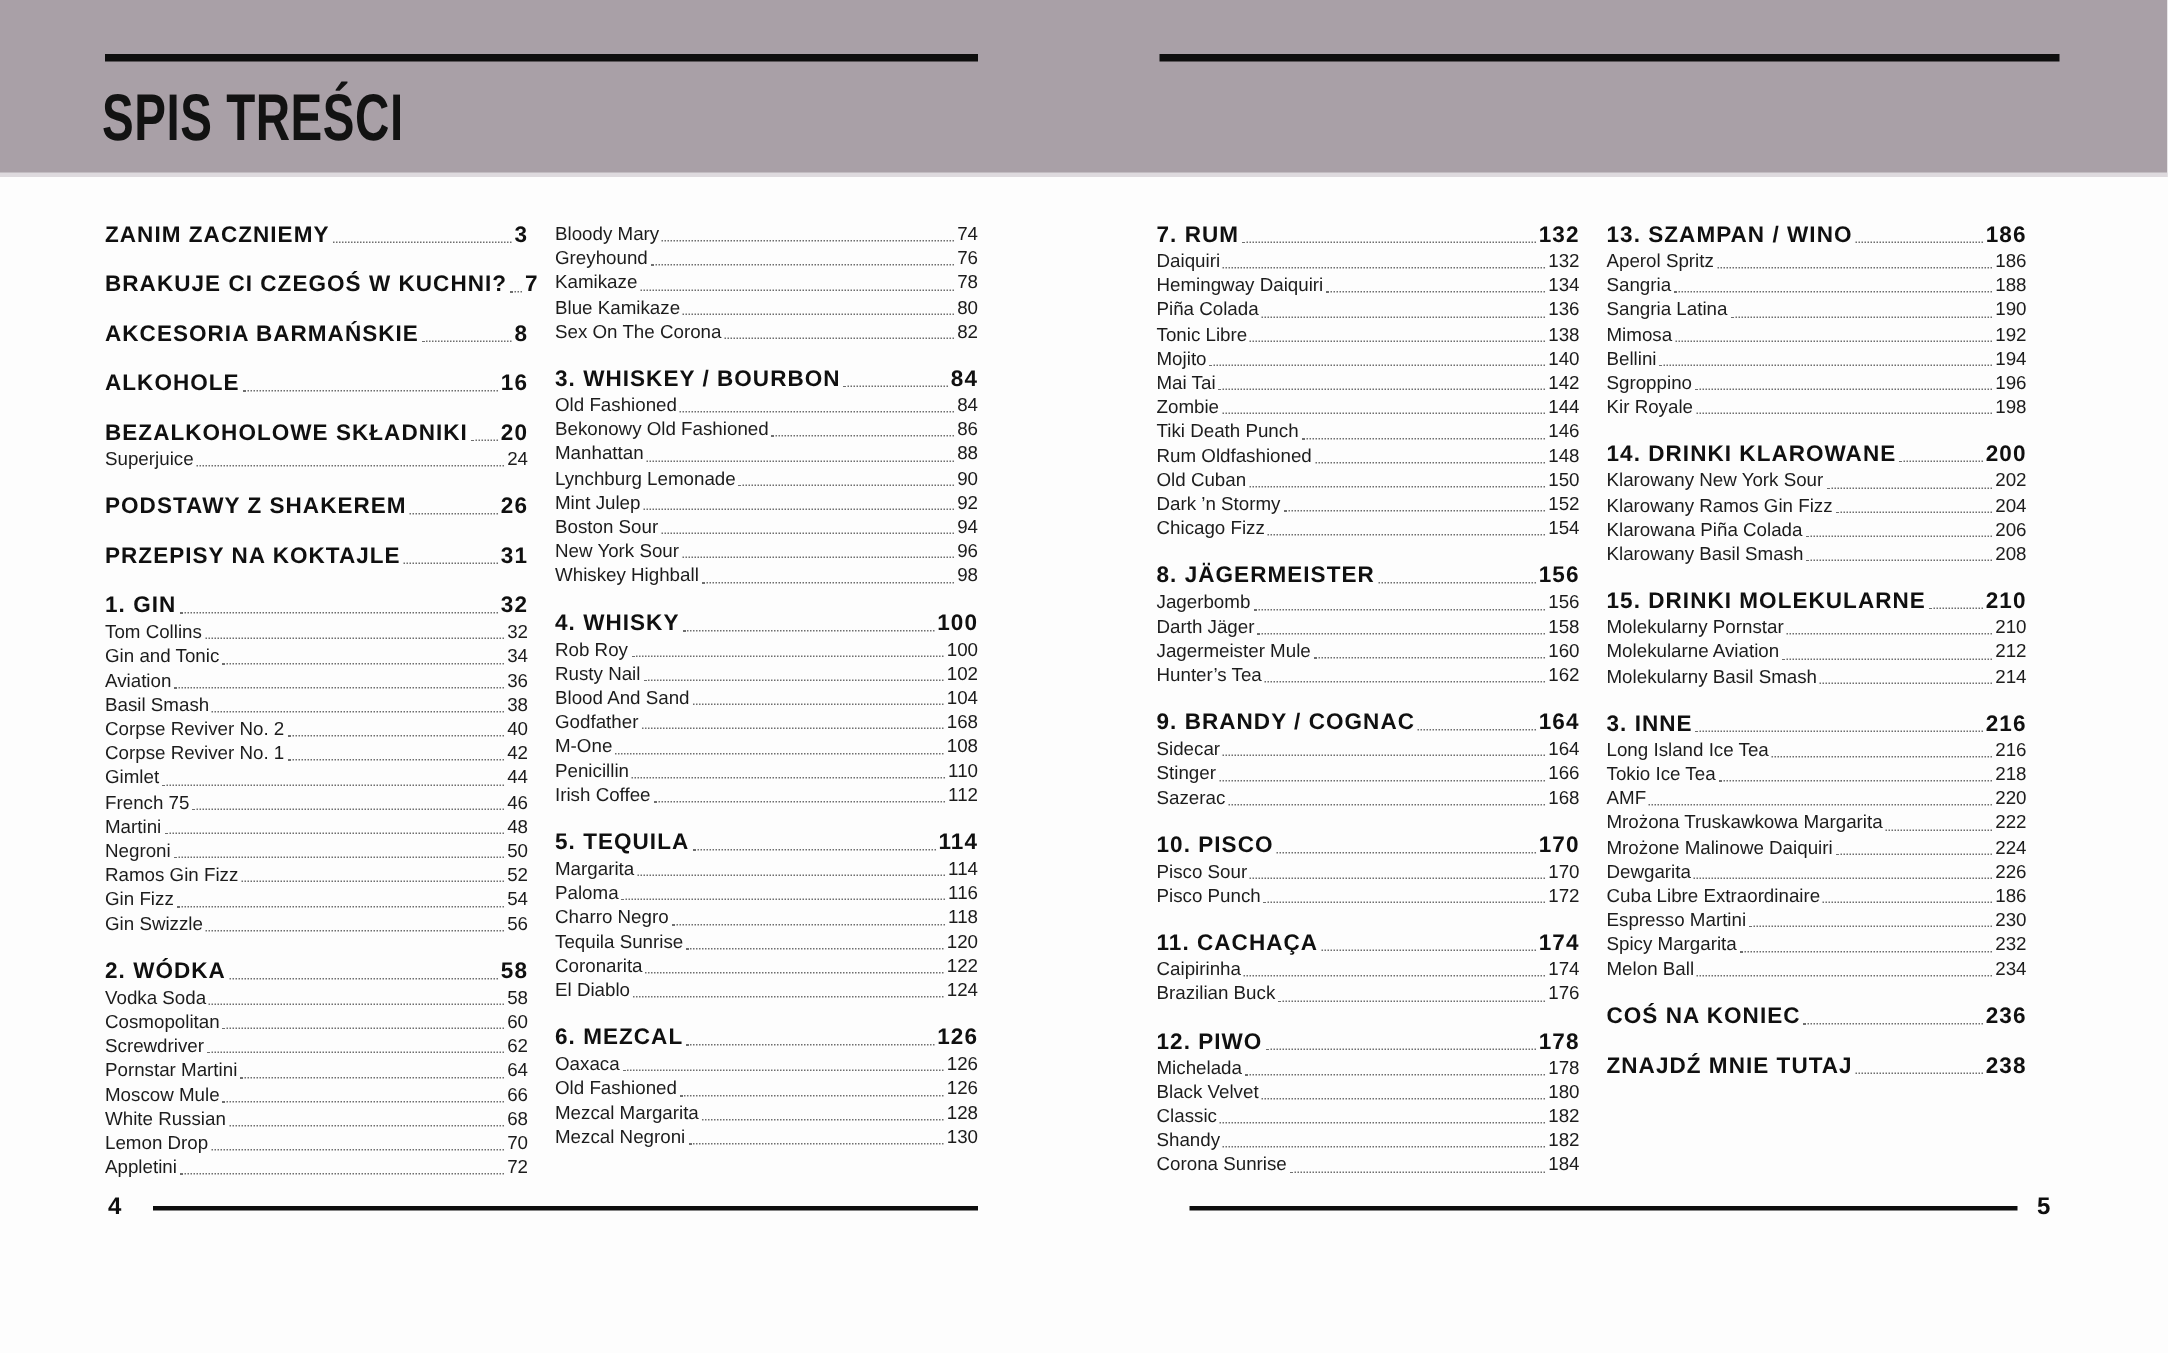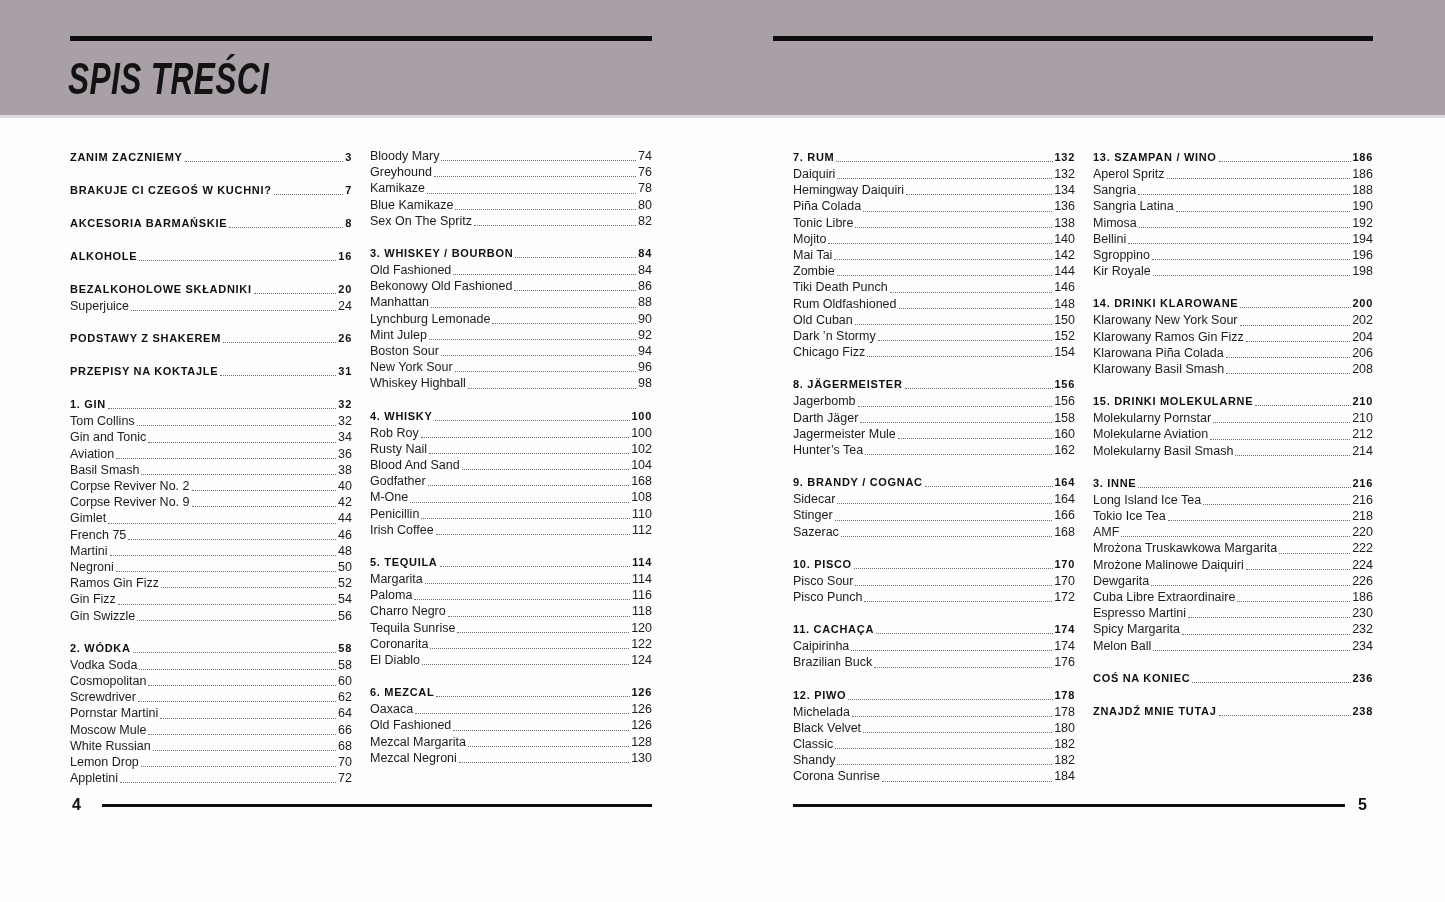--- a/index.html
+++ b/index.html
@@ -21,56 +21,56 @@
   .rule-right { left:773px; width:600px; }
   .title {
     position:absolute; left:68px; top:54px;
     font-size:44px; font-weight:700; letter-spacing:0.5px;
     transform:scaleX(0.72); transform-origin:left top;
     white-space:nowrap; color:#121212;
   }
   
   .page-cols { position:absolute; top:148px; display:flex; gap:18px; }
   #left-cols  { left:70px; }
-  #right-cols { left:793px; }
+  #right-cols { left:771px; }
   .toc-col { width:282px; display:flex; flex-direction:column; }
   .toc-col.last { width:280px; }
 
   .row { display:flex; align-items:flex-end; }
   .row .label { white-space:nowrap; }
   .row .leader {
     flex:1 1 auto; min-width:8px;
     border-bottom:1px dotted #6e6e6e;
     margin:0 2px 3px 2px;
   }
   .row .num { white-space:nowrap; }
 
   .row.heading {
-    font-weight:700; font-size:11px; line-height:18px;
+    font-weight:700; font-size:15px; line-height:18px;
     letter-spacing:0.7px; margin-top:15px; color:#101010;
   }
   .row.heading:first-child { margin-top:0; }
   .row.heading .leader { margin-bottom:4px; }
   .row.item { font-size:12.5px; line-height:16.2px; color:#1c1c1c; }
 
   
   .footer-num {
     position:absolute; top:796px;
     font-size:16px; font-weight:700; color:#0e0e0e;
   }
   #footer-num-left  { left:72px; }
   #footer-num-right { left:1358px; }
   .footer-line { position:absolute; top:804px; height:3px; background:#0e0e0e; }
   #footer-line-left  { left:102px; width:550px; }
   #footer-line-right { left:793px; width:552px; }
 </style>
 </head>
 <body>
 
-<div class="banner" style="background: rgb(169, 160, 167); font-style: italic;">
+<div class="banner" style="background: rgb(169, 160, 167);">
   <div class="rule rule-left"></div>
   <div class="rule rule-right"></div>
   <div class="title">SPIS TREŚCI</div>
 </div>
 
 <div class="page-cols" id="left-cols">
   <div class="toc-col">
       <div class="row heading">
         <span class="label">ZANIM ZACZNIEMY</span>
         <span class="leader"></span>
@@ -135,21 +135,21 @@
         <span class="label">Basil Smash</span>
         <span class="leader"></span>
         <span class="num">38</span>
       </div>
       <div class="row item">
         <span class="label">Corpse Reviver No. 2</span>
         <span class="leader"></span>
         <span class="num">40</span>
       </div>
       <div class="row item">
-        <span class="label">Corpse Reviver No. 9</span>
+        <span class="label">Corpse Reviver No. 1</span>
         <span class="leader"></span>
         <span class="num">42</span>
       </div>
       <div class="row item">
         <span class="label">Gimlet</span>
         <span class="leader"></span>
         <span class="num">44</span>
       </div>
       <div class="row item">
         <span class="label">French 75</span>
@@ -242,21 +242,21 @@
         <span class="label">Kamikaze</span>
         <span class="leader"></span>
         <span class="num">78</span>
       </div>
       <div class="row item">
         <span class="label">Blue Kamikaze</span>
         <span class="leader"></span>
         <span class="num">80</span>
       </div>
       <div class="row item">
-        <span class="label">Sex On The Spritz</span>
+        <span class="label">Sex On The Corona</span>
         <span class="leader"></span>
         <span class="num">82</span>
       </div>
       <div class="row heading">
         <span class="label">3. WHISKEY / BOURBON</span>
         <span class="leader"></span>
         <span class="num">84</span>
       </div>
       <div class="row item">
         <span class="label">Old Fashioned</span>

